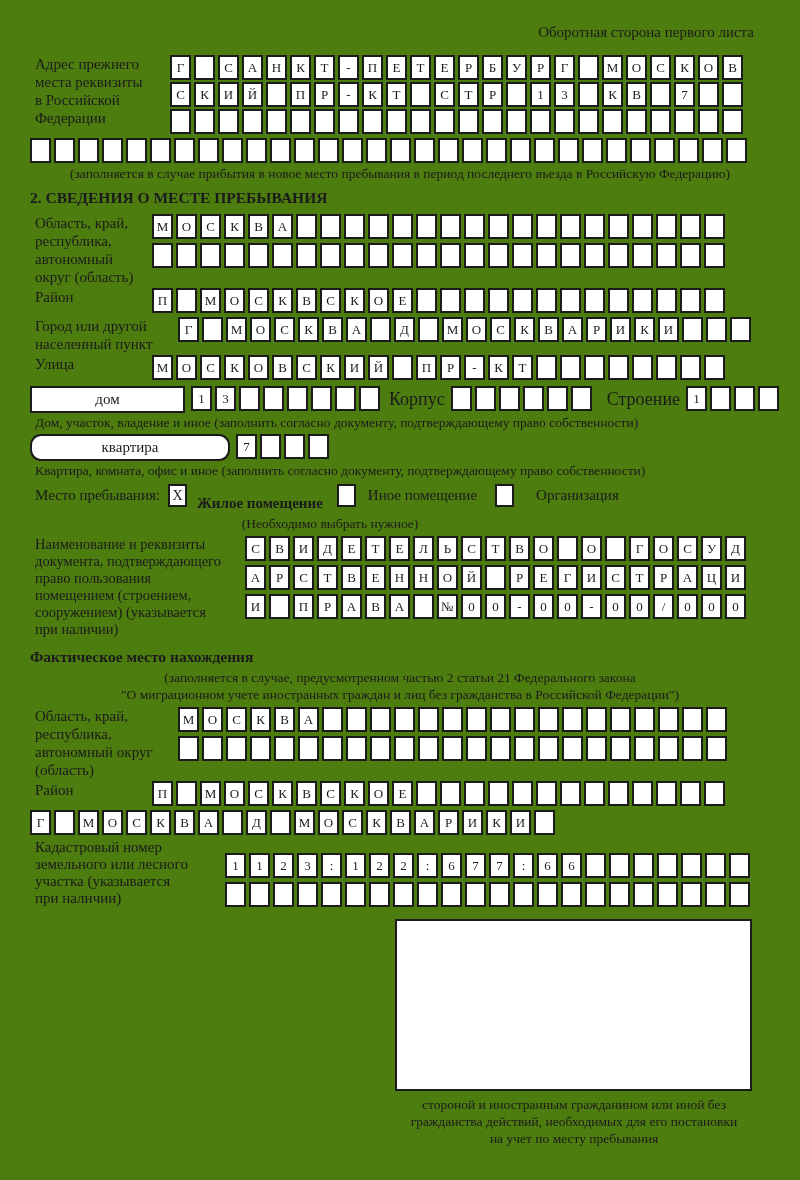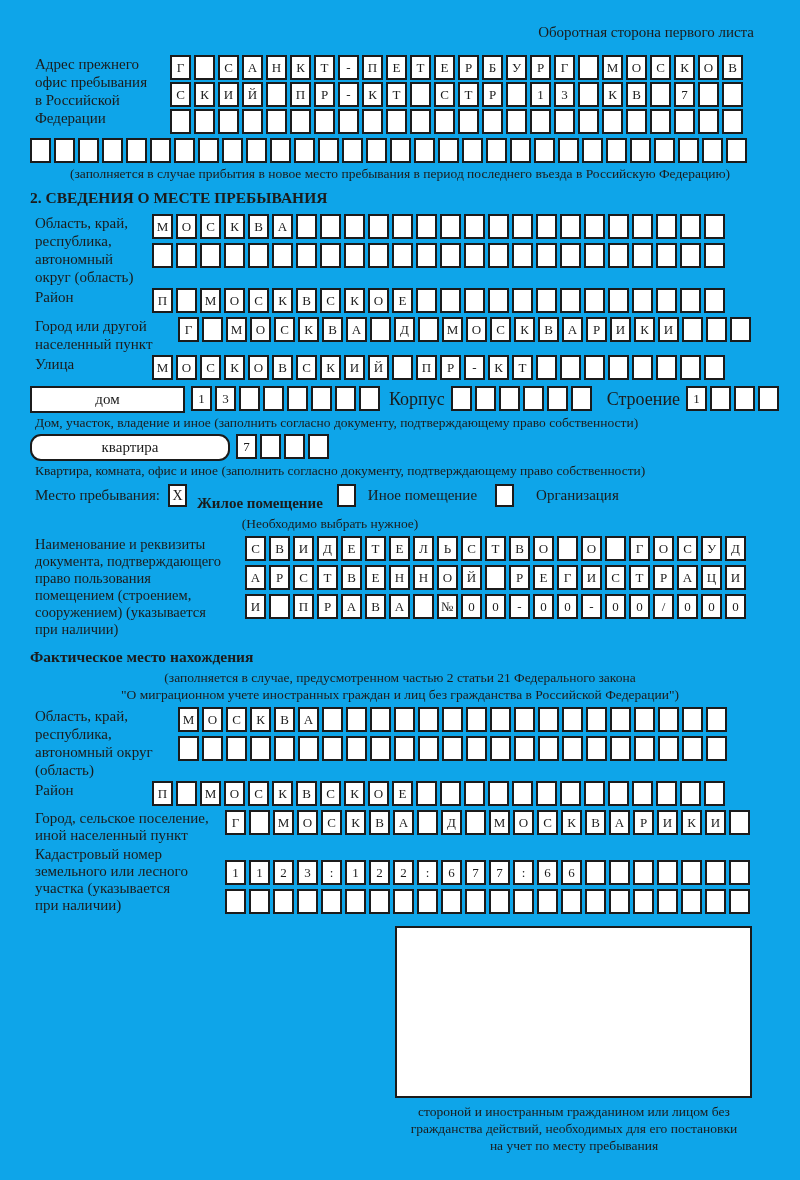--- a/index.html
+++ b/index.html
@@ -1,19 +1,19 @@
 <!DOCTYPE html>
 <html><head>
 <meta charset="utf-8">
 <style>
   html,body{margin:0;padding:0;background:#fff;}
   .page{
     position:relative;
     width:800px;height:1180px;
-    background:#0ea5e9;
+    background:#4d7c0f;
     color:#1b1b1b;
     font-family:"Liberation Serif","DejaVu Serif",serif;
     box-sizing:border-box;
     padding:24px 30px 0 30px;
     overflow:hidden;
   }
   .title-top{
     text-align:right;
     padding-right:16px;
     font-size:15px;
@@ -91,21 +91,21 @@
 </head>
 <body>
 
 <div class="page">
 
   <div class="title-top">Оборотная сторона первого листа</div>
 
   <div class="flexrow">
     <div class="label-col w140">
         <div>Адрес прежнего</div>
-        <div>офис пребывания</div>
+        <div>места реквизиты</div>
         <div>в Российской</div>
         <div>Федерации</div>
       </div>
     <div class="boxes-col">
       <div class="br">
           <div class="c">Г</div>
           <div class="c"></div>
           <div class="c">С</div>
           <div class="c">А</div>
           <div class="c">Н</div>
@@ -601,24 +601,20 @@
         <div class="c"></div>
         <div class="c"></div>
         <div class="c"></div>
         <div class="c"></div>
         <div class="c"></div>
         <div class="c"></div>
       </div>
   </div>
 
   <div class="flexrow mt2">
-    <div class="label-col w195">
-        <div>Город, сельское поселение,</div>
-        <div>иной населенный пункт</div>
-      </div>
     <div class="br">
         <div class="c">Г</div>
         <div class="c"></div>
         <div class="c">М</div>
         <div class="c">О</div>
         <div class="c">С</div>
         <div class="c">К</div>
         <div class="c">В</div>
         <div class="c">А</div>
         <div class="c"></div>
@@ -694,18 +690,18 @@
           <div class="c"></div>
           <div class="c"></div>
         </div>
     </div>
   </div>
 
   <div class="stamp-wrap">
     <div class="stamp-box"></div>
   </div>
   <div class="stamp-caption">
-      <div>стороной и иностранным гражданином или лицом без</div>
+      <div>стороной и иностранным гражданином или иной без</div>
       <div>гражданства действий, необходимых для его постановки</div>
       <div>на учет по месту пребывания</div>
     </div>
 
 </div>
 
 </body></html>

